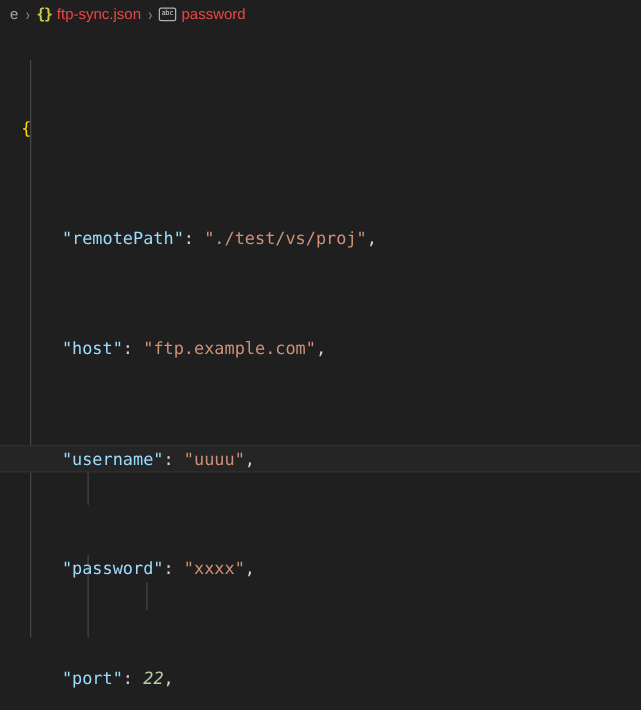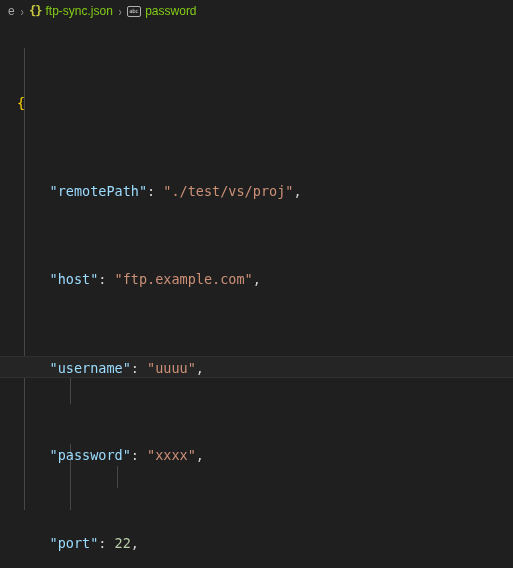--- a/index.html
+++ b/index.html
@@ -33,21 +33,21 @@
     gap: 4px;
     padding: 0 2px;
     cursor: pointer;
   }
   .bc-sep {
     color: #8c8c8c;
     font-size: 13px;
     padding: 0 3px;
     transform: scaleX(0.75);
   }
-  .bc-label { color: #84cc16; }
+  .bc-label { color: #ef4444; }
   .bc-label.dim { color: #a9a9a9; }
 
   .icon-json {
     color: #cbcb41;
     font-family: "DejaVu Sans Mono", monospace;
     font-size: 12px;
     font-weight: bold;
     letter-spacing: -1px;
   }
   .icon-string {
@@ -103,21 +103,21 @@
   
   .guide {
     position: absolute;
     width: 1px;
     background: #464646;
   }
 
   
   .k    { color: #9cdcfe; }  
   .s    { color: #ce9178; }  
-  .n    { color: #b5cea8; }  
+  .n    { color: #b5cea8; font-style: italic; }  
   .p    { color: #d4d4d4; }  
   .br1  { color: #ffd700; }  
 </style>
 </head>
 <body>
 
 <div id="breadcrumb">
 
   <div class="bc-item">
     <span class="bc-label dim">e</span>

